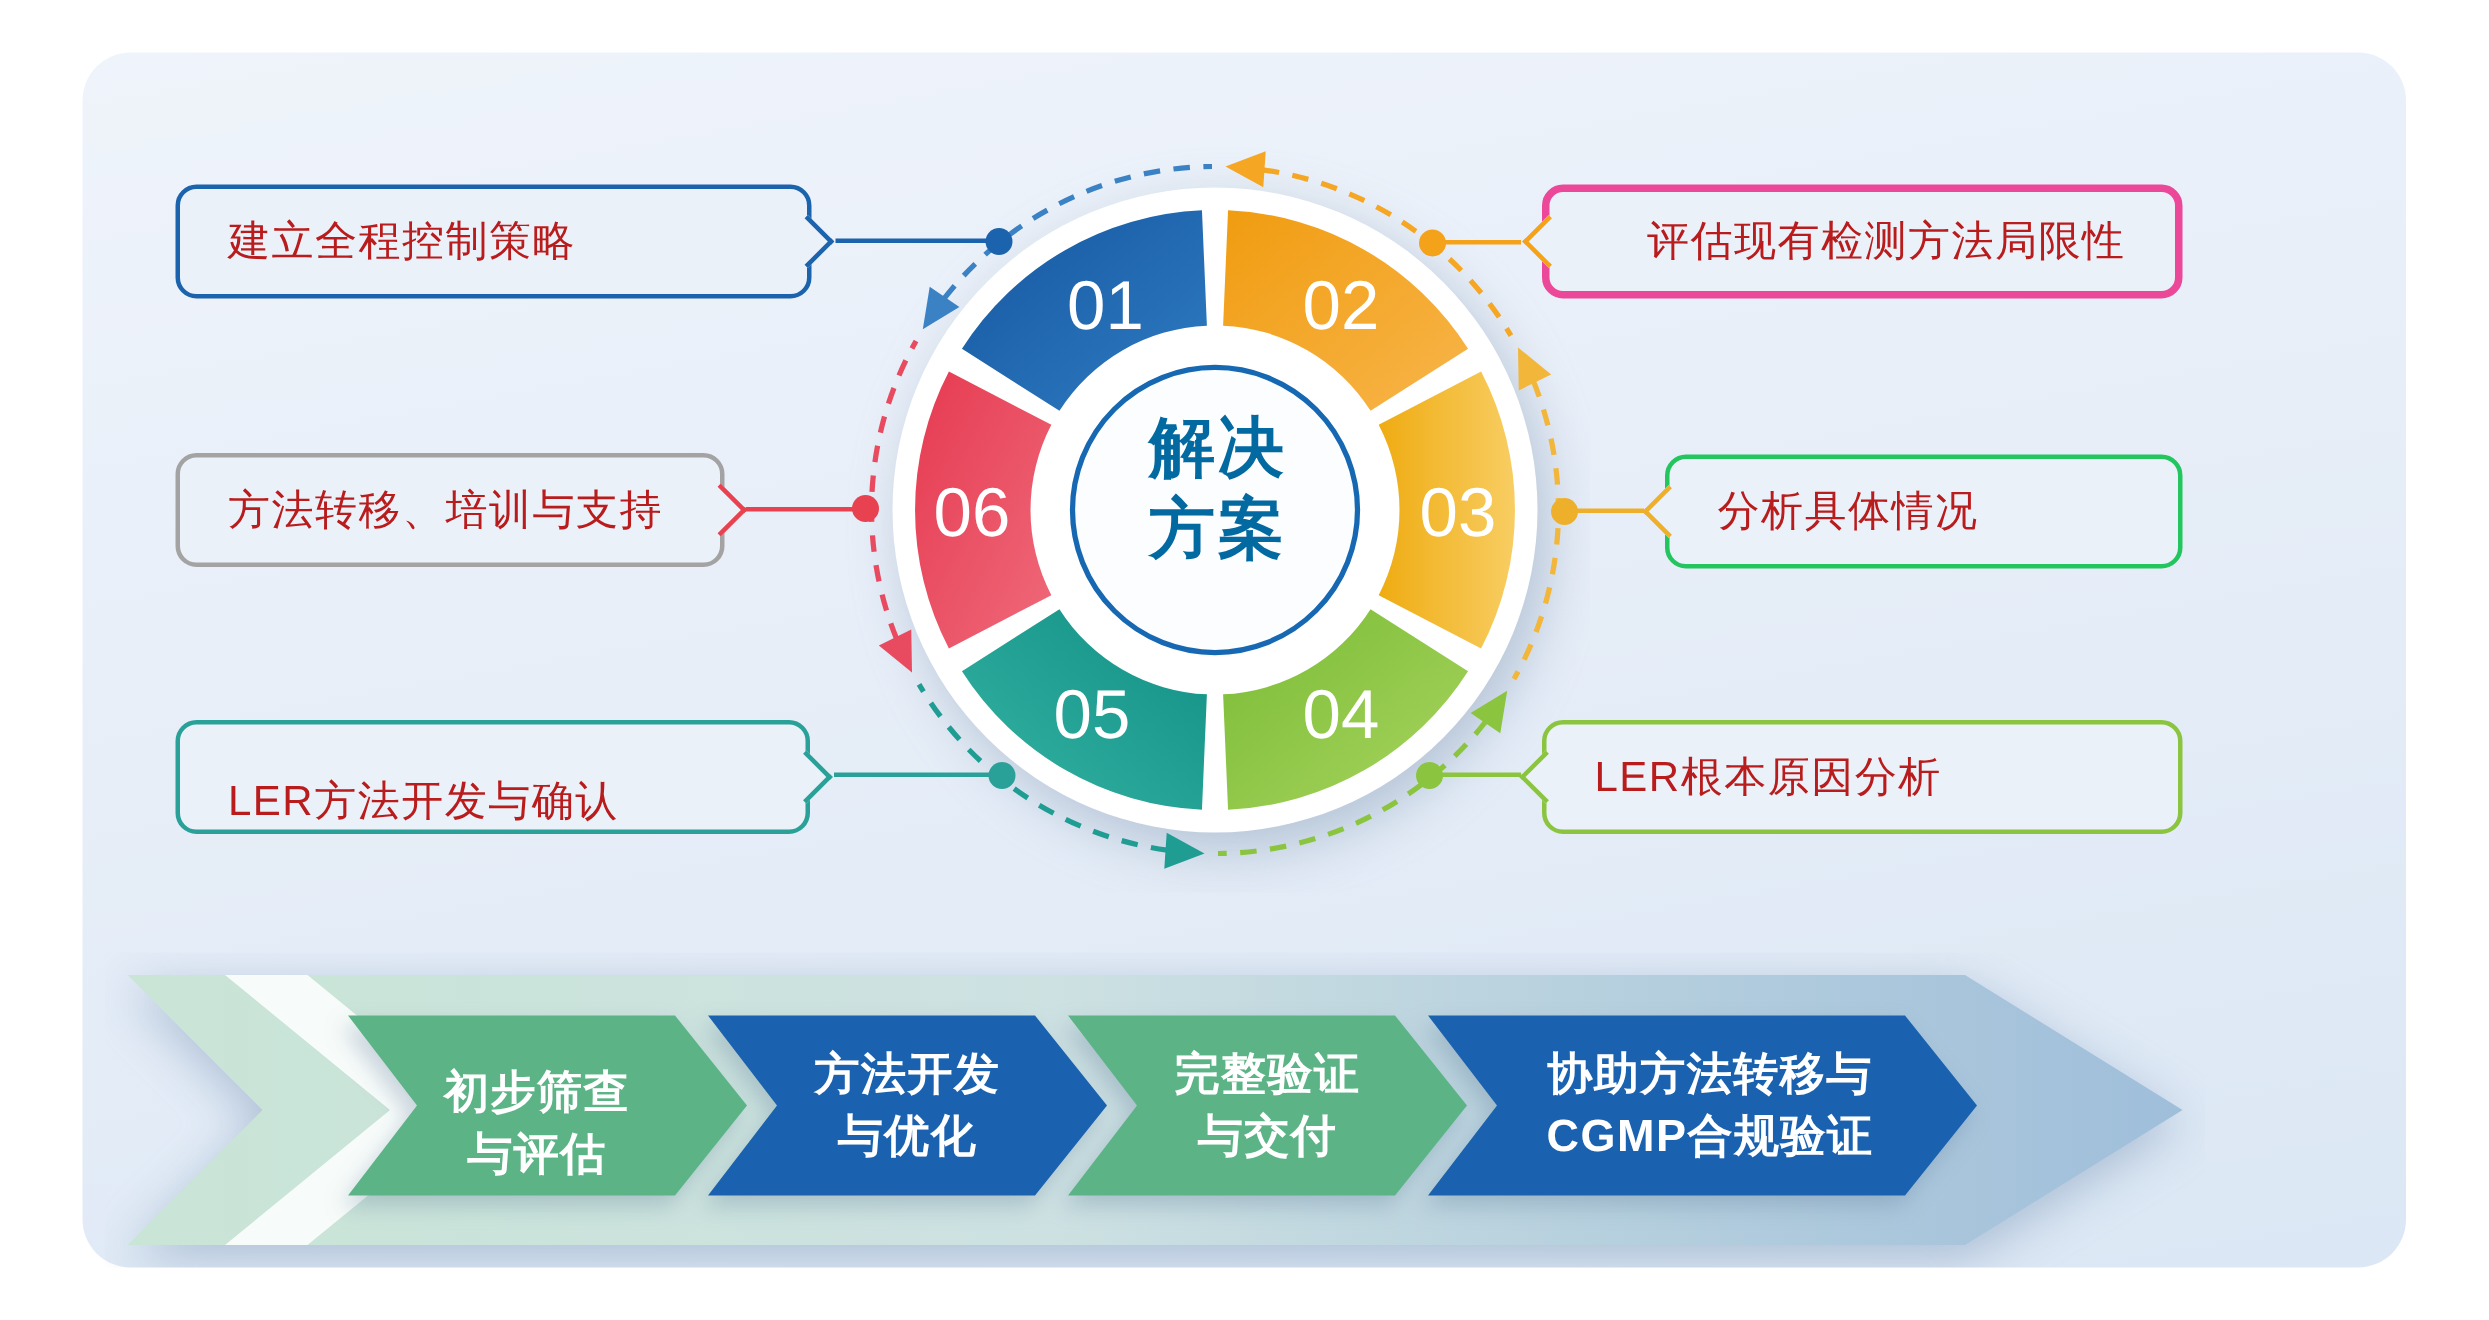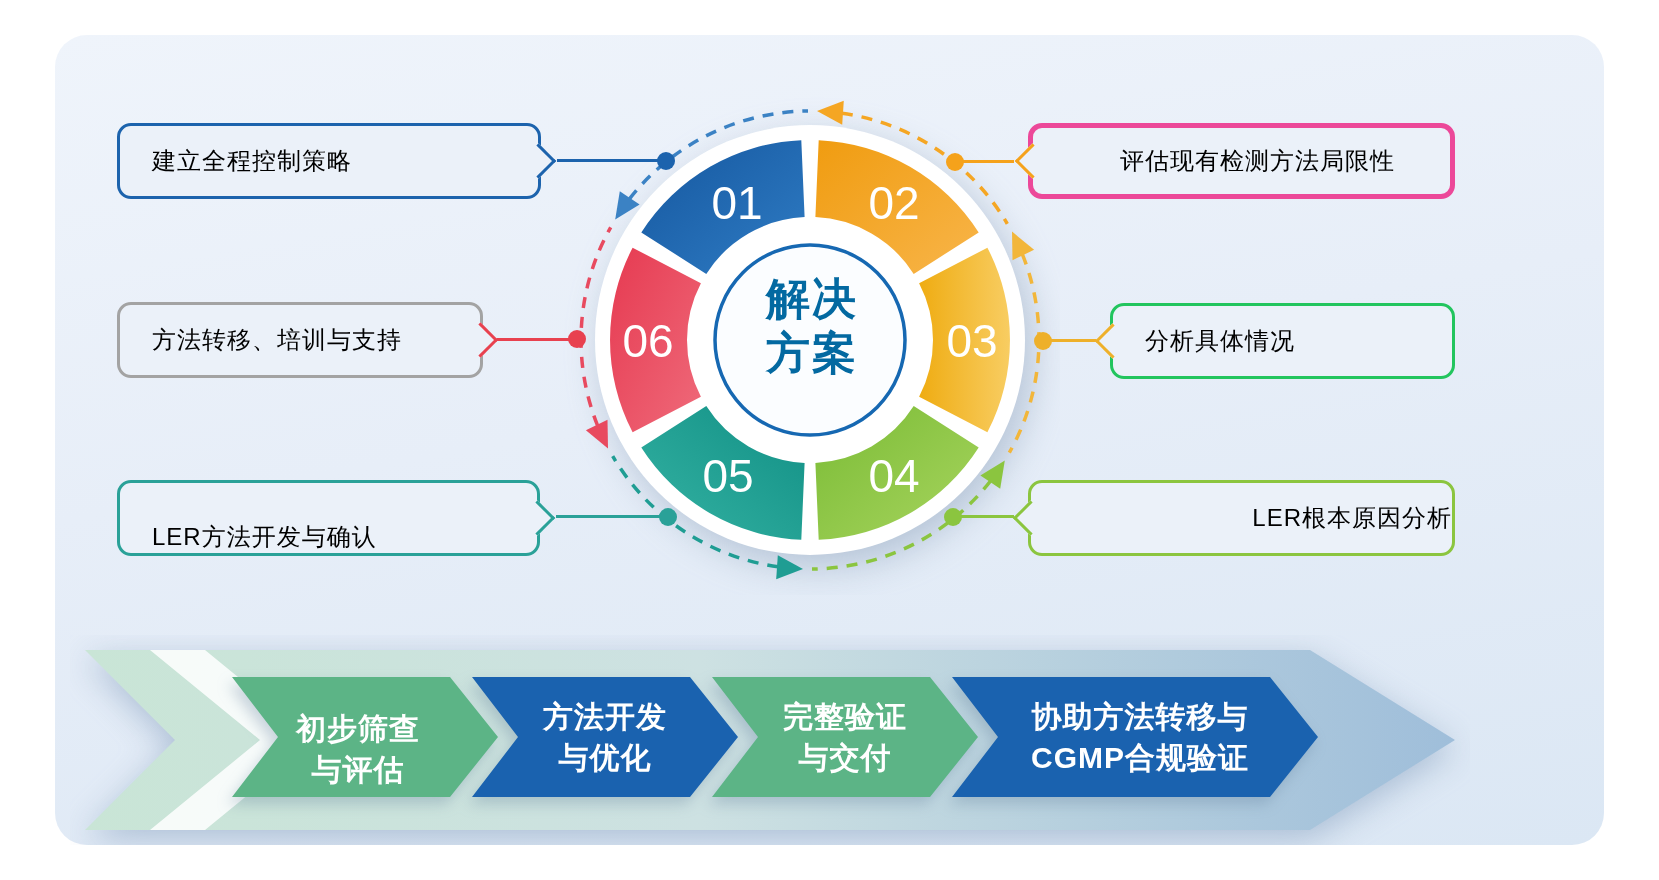--- a/index.html
+++ b/index.html
@@ -3,21 +3,21 @@
 <meta charset="utf-8">
 <style>
   html,body{margin:0;padding:0;background:#ffffff;}
   .canvas{position:relative;width:1659px;height:880px;background:#ffffff;overflow:hidden;
           font-family:"Liberation Sans","DejaVu Sans",sans-serif;}
   .card{position:absolute;left:55px;top:35px;width:1549px;height:810px;border-radius:32px;
         background:linear-gradient(170deg,#eff4fb 0%,#e7eef8 45%,#dbe7f4 100%);}
   
   .callout{position:absolute;height:76px;border-radius:14px;background:#ebf1f9;
            display:flex;align-items:center;box-sizing:border-box;}
-  .callout .txt{font-size:24px;color:#000000;letter-spacing:1px;white-space:nowrap;}
+  .callout .txt{font-size:28px;color:#b91c1c;letter-spacing:1px;white-space:nowrap;}
   .c-blue  {border:3px solid #1c63ad;}
   .c-red   {border:3px solid #a3a3a3;}
   .c-teal  {border:3px solid #2aa198;align-items:flex-end;}
   .c-orange{border:5px solid #ec4899;justify-content:center;}
   .c-yellow{border:3px solid #22c55e;}
   .c-green {border:3px solid #8bc53f;}
   .tail{position:absolute;width:22px;height:22px;background:#ebf1f9;top:50%;}
   .tail.tr{right:-13px;transform:translateY(-50%) rotate(45deg);
            border-top:3px solid;border-right:3px solid;}
   .tail.tl{left:-13px;transform:translateY(-50%) rotate(45deg);
@@ -136,21 +136,21 @@
   </div>
 
   <div class="callout c-orange pad-l" style="left:1028px;top:123px;width:427px;">
     <span class="tail tl"></span>
     <span class="txt">评估现有检测方法局限性</span>
   </div>
   <div class="callout c-yellow pad-l" style="left:1110px;top:303px;width:345px;">
     <span class="tail tl"></span>
     <span class="txt">分析具体情况</span>
   </div>
-  <div class="callout c-green pad-l" style="left:1028px;top:480px;width:427px;justify-content:flex-end;">
+  <div class="callout c-green pad-l" style="left:1028px;top:480px;width:427px;">
     <span class="tail tl"></span>
     <span class="txt">LER根本原因分析</span>
   </div>
 
   <div class="link" style="left:557px;top:159px;width:112px;background:#1c63ad;"></div>
   <div class="link" style="left:497px;top:338px;width:84px; background:#e8414f;"></div>
   <div class="link" style="left:556px;top:515px;width:116px;background:#2aa198;"></div>
   <div class="link" style="left:951px;top:160px;width:63px; background:#f5a21b;"></div>
   <div class="link" style="left:1039px;top:339px;width:57px;background:#eeb02a;"></div>
   <div class="link" style="left:949px;top:515px;width:65px; background:#8bc53f;"></div>

